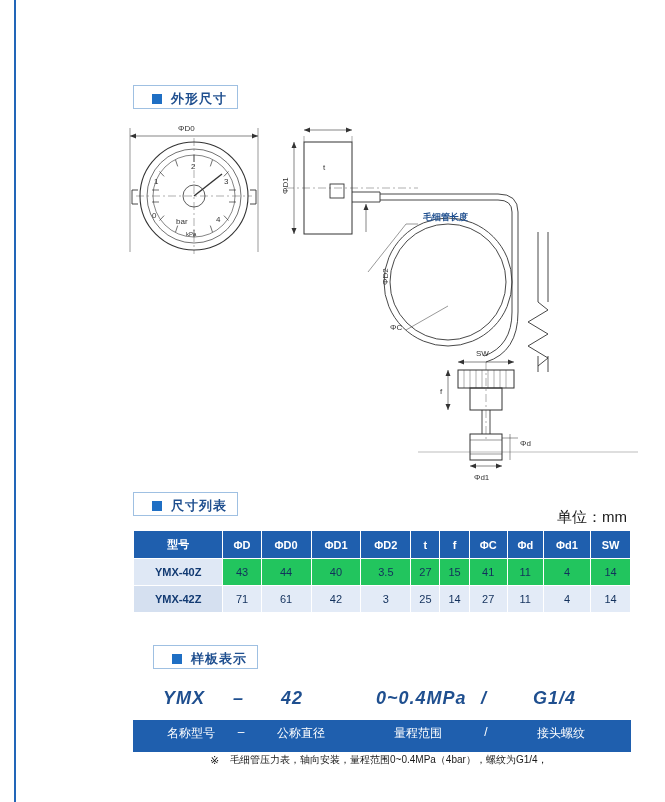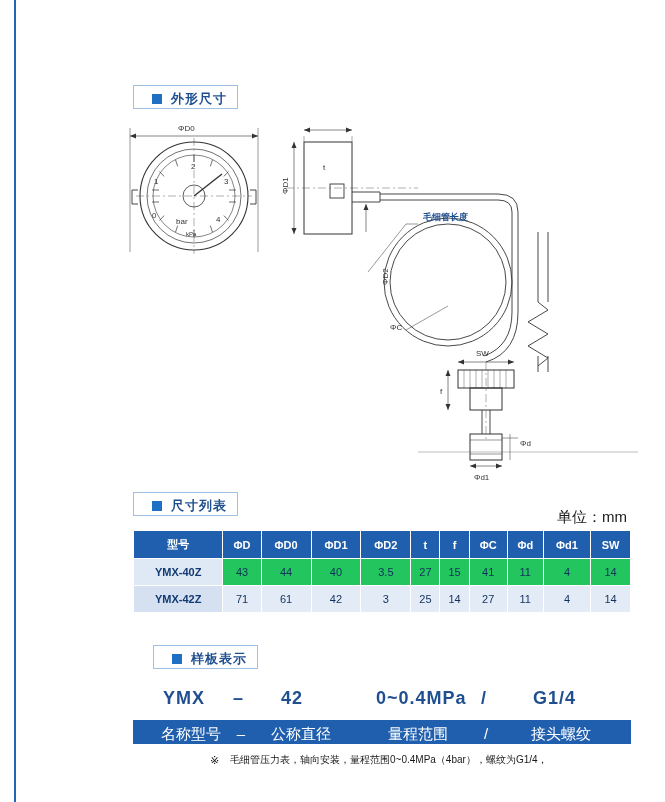--- a/index.html
+++ b/index.html
@@ -56,25 +56,25 @@
   table.dim td.model{
     background:#dfe8f5;font-weight:bold;color:#123a72;
   }
   table.dim tr.alt td{background:#e3ebf7;margin-left:28px;}
   table.dim tr.alt td.model{background:#d5e0f0;}
   
   .sample-row{
     position:absolute;left:133px;top:688px;width:498px;height:28px;
   }
   .sample-row span{
-    position:absolute;color:#1f4f8f;font-size:18px;font-weight:bold;letter-spacing:1px;
+    position:absolute;color:#1f4f8f;font-size:18px;font-weight:bold;letter-spacing:1px;font-style:italic;
   }
   .sample-legend{
-    position:absolute;left:133px;top:720px;width:498px;height:24px;
-    background:#1f5fae;color:#fff;font-size:15px;
+    position:absolute;left:133px;top:720px;width:498px;height:32px;
+    background:#1f5fae;color:#fff;font-size:12px;
   }
   .sample-legend span{
     position:absolute;top:5px;text-align:center;
   }
   .note{
     position:absolute;left:230px;top:752px;width:400px;
     font-size:10px;color:#1a1a1a;line-height:15px;
   }
   .note .star{position:absolute;left:-20px;top:1px;font-size:11px;}
   .note div{position:relative;}

